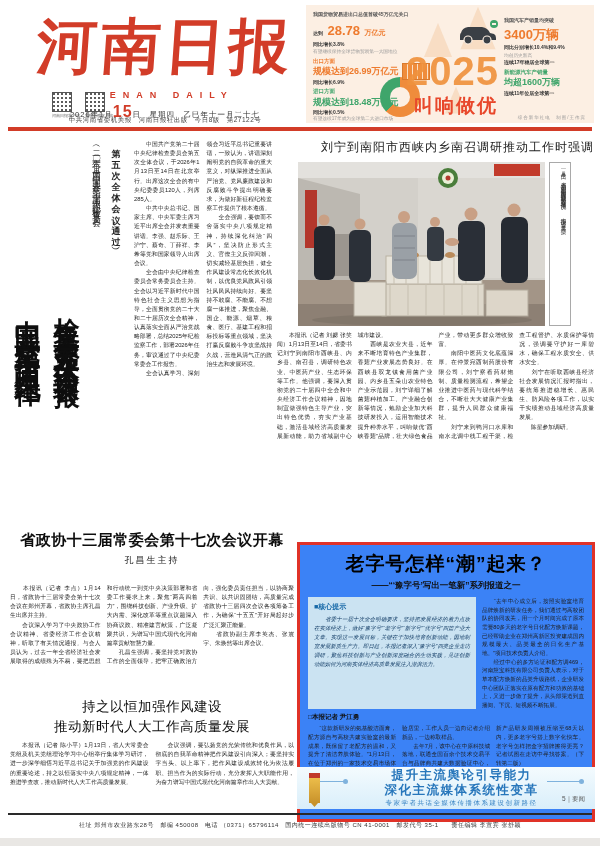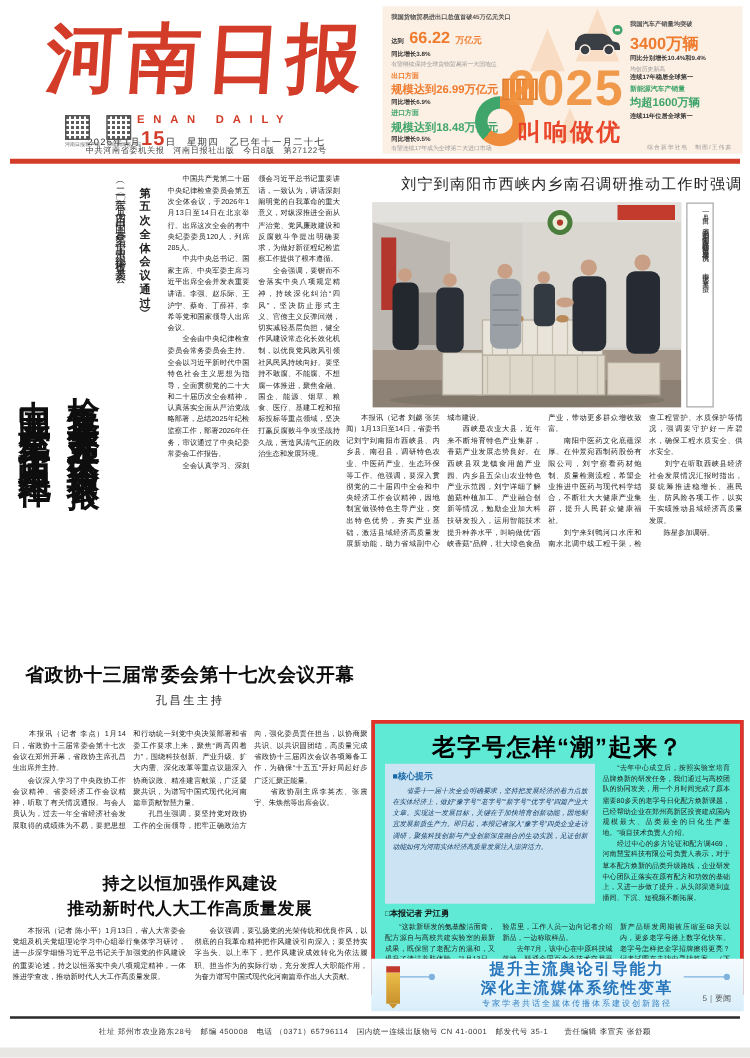--- a/index.html
+++ b/index.html
@@ -81,27 +81,27 @@
     padding:3px 2px; writing-mode:vertical-rl; font-size:5.5px; letter-spacing:1px;
     color:#333; line-height:1.7; }
   .liu-body { margin-top:5px; height:130px; column-count:4; column-gap:6px; }
 
   
   .zhengxie { position:absolute; left:10px; top:531px; width:284px; }
   .zx-headline { font-size:15px; font-weight:900; text-align:center; letter-spacing:0.5px; color:#0d0d0d; }
   .zx-sub { font-size:9px; text-align:center; margin:4px 0 17px; color:#222; letter-spacing:2px; }
   .zx-body { height:102px; column-count:3; column-gap:6px; }
   .renda { position:absolute; left:10px; top:697px; width:284px; }
-  .rd-headline { font-size:13.5px; font-weight:700; text-align:center; line-height:1.45;
+  .rd-headline { font-size:13.5px; font-weight:400; text-align:center; line-height:1.45;
     letter-spacing:0.5px; color:#0d0d0d; }
   .rd-body { margin-top:5px; height:68px; column-count:2; column-gap:7px; }
 
   
-  .redbox { position:absolute; left:297px; top:542px; width:298px; height:220px;
-    border:3px solid #e03228; background:#5eead4; padding:6px 8px;margin-top:34px; }
+  .redbox { position:absolute; left:297px; top:542px; width:298px; height:280px;
+    border:3px solid #e03228; background:#3b82f6; padding:6px 8px; }
   .lz-headline { font-size:19px; font-weight:900; text-align:center; letter-spacing:1px; color:#000; }
   .lz-sub { font-size:8.5px; text-align:center; margin:3px 0 5px; color:#111; font-weight:bold; }
   .lz-main { display:flex; gap:6px; }
   .core-box { flex:0 0 168px; background:#cbe3f2; padding:5px 6px; min-height:104px; }
   .core-title { color:#1769a8; font-size:7px; font-weight:bold; margin-bottom:3px; }
   .core-text { font-size:5.4px; line-height:1.65; color:#123c66; font-style:italic;
     text-align:justify; white-space:pre-line; }
   .lz-right { flex:1; font-size:5.6px; line-height:1.55; text-align:justify;
     white-space:pre-line; overflow:hidden; height:112px; color:#1d1d1d; }
   .lz-byline { font-size:6.5px; font-weight:bold; margin:4px 0 2px; color:#111; }
@@ -156,21 +156,21 @@
     <div class="ig-arrow" style="left:136px; top:78px; transform:scale(.8);"></div>
     <div class="ig-donut"></div>
     <div class="ig-container"></div>
     <div class="ig-year">2025</div>
     <div class="ig-slogan">叫响做优</div>
 
     <div class="ig-col-trade">
       <div class="ig-t1">我国货物贸易进出口总值首破45万亿元关口</div>
       <div>
         <span class="ig-small">达到</span>
-        <span class="ig-big-orange">66.22</span>
+        <span class="ig-big-orange">28.78</span>
         <span class="ig-unit">万亿元</span>
       </div>
       <div class="ig-small">同比增长3.8%</div>
       <div class="ig-note">有望继续保持全球货物贸易第一大国地位</div>
       <div class="ig-lab-o">出口方面</div>
       <div class="ig-mid-orange">规模达到26.99万亿元</div>
       <div class="ig-small">同比增长6.9%</div>
       <div class="ig-lab-g">进口方面</div>
       <div class="ig-mid-green">规模达到18.48万亿元</div>
       <div class="ig-small">同比增长0.5%</div>
@@ -301,20 +301,21 @@
     <div class="rd-headline">
       <div>持之以恒加强作风建设</div>
       <div>推动新时代人大工作高质量发展</div>
     </div>
     <div class="rd-body smallbody">　　本报讯（记者 陈小平）1月13日，省人大常委会党组及机关党组理论学习中心组举行集体学习研讨，进一步深学细悟习近平总书记关于加强党的作风建设的重要论述，持之以恒落实中央八项规定精神，一体推进学查改，推动新时代人大工作高质量发展。
 　　会议强调，要弘扬党的光荣传统和优良作风，以彻底的自我革命精神把作风建设引向深入；要坚持实字当头、以上率下，把作风建设成效转化为依法履职、担当作为的实际行动，充分发挥人大职能作用，为奋力谱写中国式现代化河南篇章作出人大贡献。</div>
   </div>
 
   <div class="redbox">
     <div class="lz-headline">老字号怎样“潮”起来？</div>
+    <div class="lz-sub">——“‘豫字号’写出一笔新”系列报道之一</div>
     <div class="lz-main">
       <div class="core-box">
         <div class="core-title">■核心提示</div>
         <div class="core-text">　　省委十一届十次全会明确要求，坚持把发展经济的着力点放在实体经济上，做好“豫字号”“老字号”“新字号”“优字号”四篇产业大文章。实现这一发展目标，关键在于加快培育创新动能，因地制宜发展新质生产力。即日起，本报记者深入“豫字号”四类企业走访调研，聚焦科技创新与产业创新深度融合的生动实践，见证创新动能如何为河南实体经济高质量发展注入澎湃活力。</div>
       </div>
       <div class="lz-right">　　“去年中心成立后，按照实验室培育品牌焕新的研发任务，我们通过与高校团队的协同攻关，用一个月时间完成了原本需要80多天的老字号日化配方焕新课题，已经帮助企业在郑州高新区投资建成国内规模最大、品类最全的日化生产基地。”项目技术负责人介绍。
 　　经过中心的多方论证和配方调469，河南慧宝科技有限公司负责人表示，对于草本配方焕新的品类升级路线，企业研发中心团队正落实在原有配方和功效的基础上，又进一步做了提升，从头部渠道到直播间、下沉、短视频不断拓展。</div>
     </div>
     <div class="lz-byline">□本报记者 尹江勇</div>
     <div class="lz-body smallbody">　　“这款新研发的氨基酸洁面膏，配方源自与高校共建实验室的最新成果，既保留了老配方的温和，又提升了清洁养肤体验。”1月13日，在位于郑州的一家技术交易市场体验店里，工作人员一边向记者介绍新品，一边称取样品。

